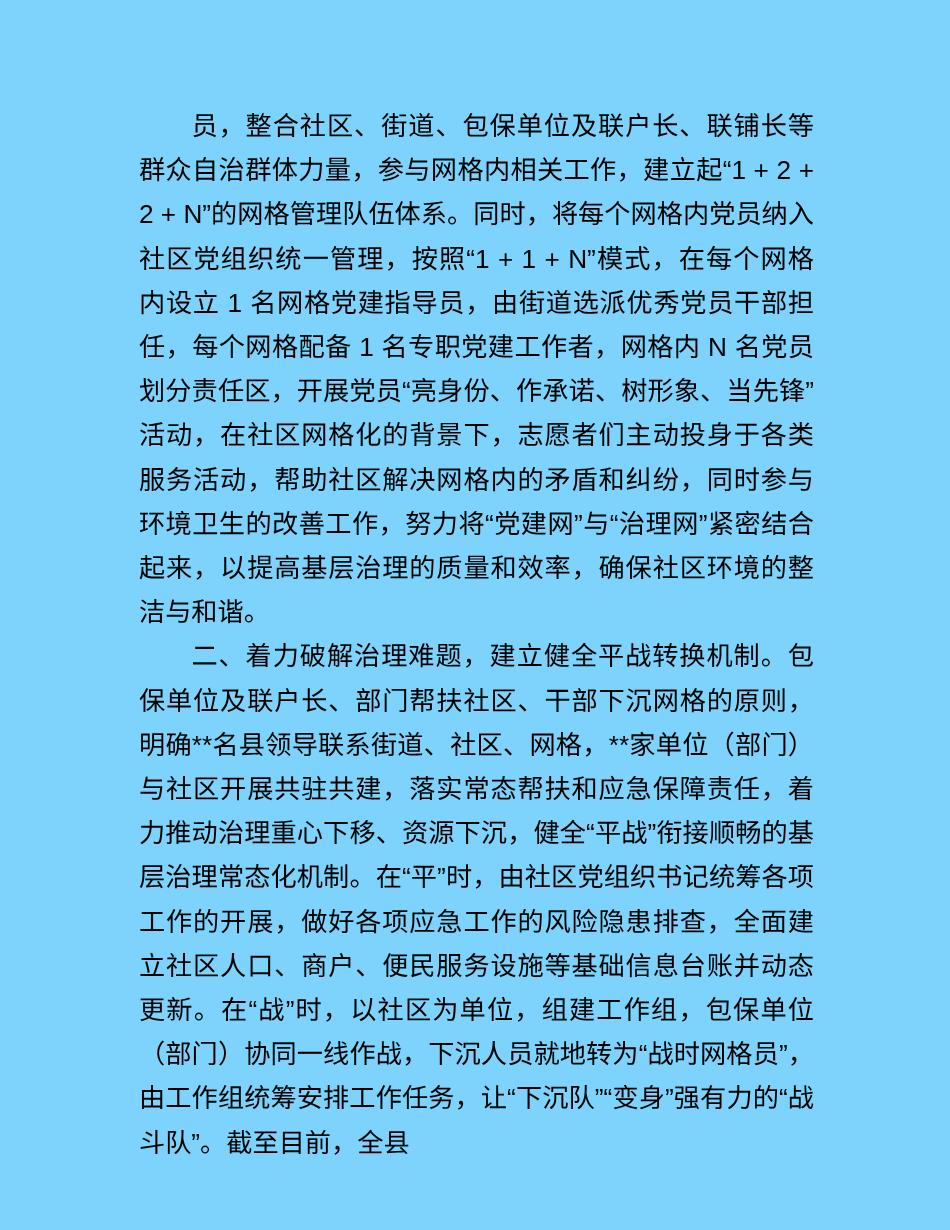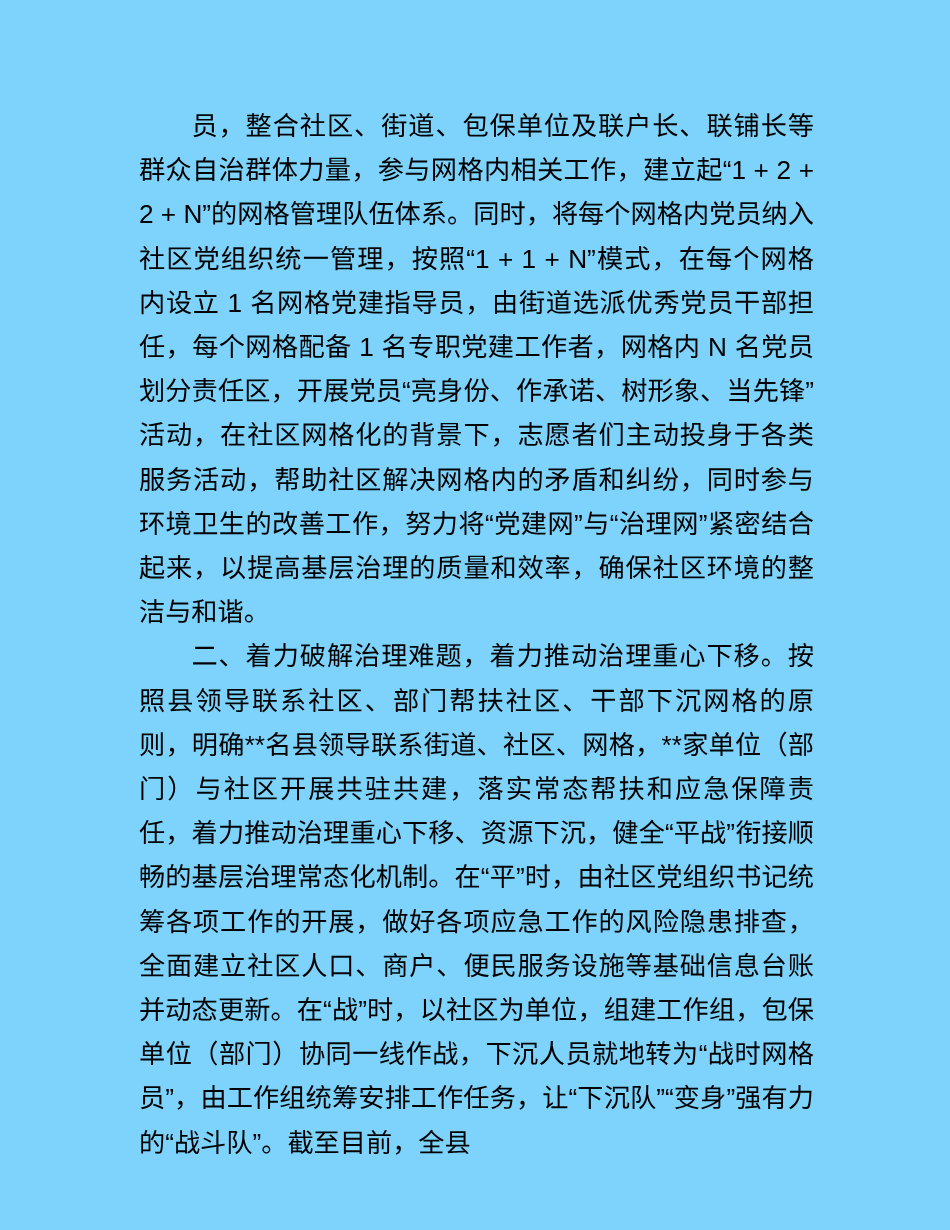--- a/index.html
+++ b/index.html
@@ -49,15 +49,15 @@
   .doc-paragraph:last-child {
     text-align-last: left;
   }
 </style>
 </head>
 <body>
 
 <div class="page">
   <div class="page-body">
     <p class="doc-paragraph">员，整合社区、街道、包保单位及联户长、联铺长等群众自治群体力量，参与网格内相关工作，建立起“1 + 2 + 2 + N”的网格管理队伍体系。同时，将每个网格内党员纳入社区党组织统一管理，按照“1 + 1 + N”模式，在每个网格内设立 1 名网格党建指导员，由街道选派优秀党员干部担任，每个网格配备 1 名专职党建工作者，网格内 N 名党员划分责任区，开展党员“亮身份、作承诺、树形象、当先锋”活动，在社区网格化的背景下，志愿者们主动投身于各类服务活动，帮助社区解决网格内的矛盾和纠纷，同时参与环境卫生的改善工作，努力将“党建网”与“治理网”紧密结合起来，以提高基层治理的质量和效率，确保社区环境的整洁与和谐。</p>
-    <p class="doc-paragraph">二、着力破解治理难题，着力推动治理重心下移。按照县领导联系社区、部门帮扶社区、干部下沉网格的原则，明确**名县领导联系街道、社区、网格，**家单位（部门）与社区开展共驻共建，落实常态帮扶和应急保障责任，着力推动治理重心下移、资源下沉，健全“平战”衔接顺畅的基层治理常态化机制。在“平”时，由社区党组织书记统筹各项工作的开展，做好各项应急工作的风险隐患排查，全面建立社区人口、商户、便民服务设施等基础信息台账并动态更新。在“战”时，以社区为单位，组建工作组，包保单位（部门）协同一线作战，下沉人员就地转为“战时网格员”，由工作组统筹安排工作任务，让“下沉队”“变身”强有力的“战斗队”。截至目前，全县</p>
+    <p class="doc-paragraph">二、着力破解治理难题，建立健全平战转换机制。包保单位及联户长、部门帮扶社区、干部下沉网格的原则，明确**名县领导联系街道、社区、网格，**家单位（部门）与社区开展共驻共建，落实常态帮扶和应急保障责任，着力推动治理重心下移、资源下沉，健全“平战”衔接顺畅的基层治理常态化机制。在“平”时，由社区党组织书记统筹各项工作的开展，做好各项应急工作的风险隐患排查，全面建立社区人口、商户、便民服务设施等基础信息台账并动态更新。在“战”时，以社区为单位，组建工作组，包保单位（部门）协同一线作战，下沉人员就地转为“战时网格员”，由工作组统筹安排工作任务，让“下沉队”“变身”强有力的“战斗队”。截至目前，全县</p>
   </div>
 </div>
 
 </body></html>

